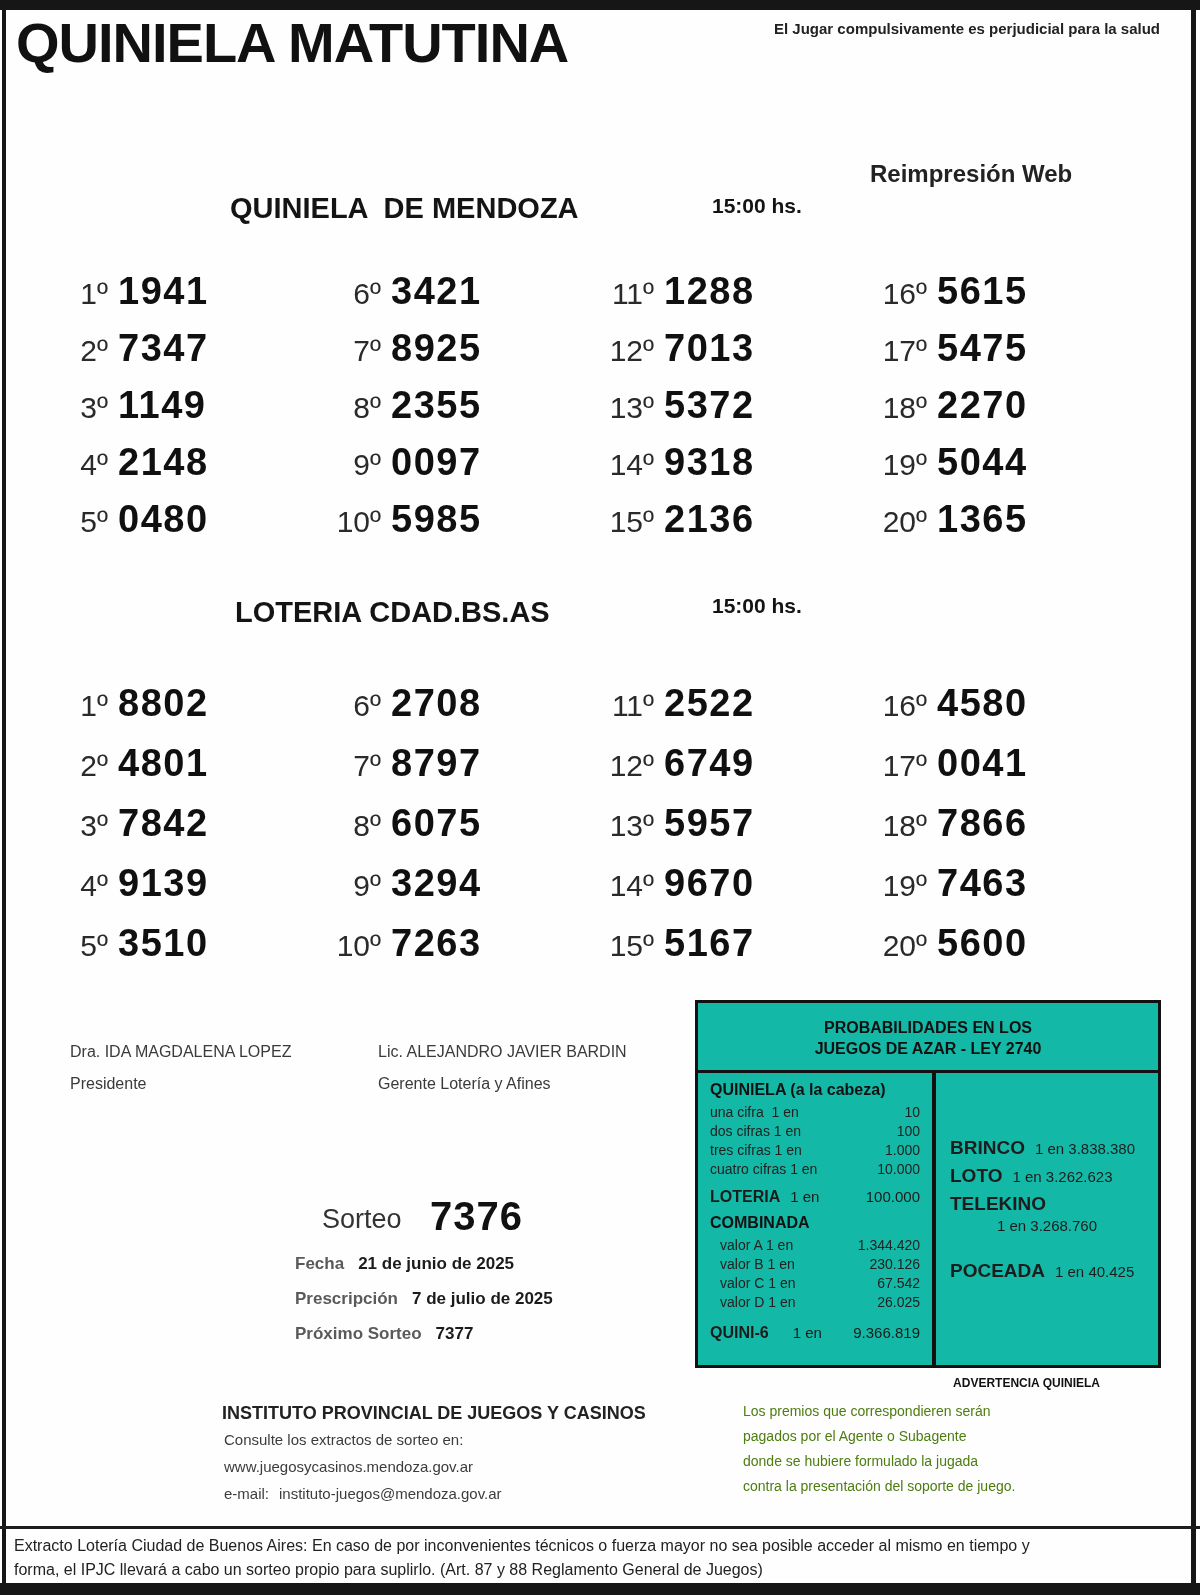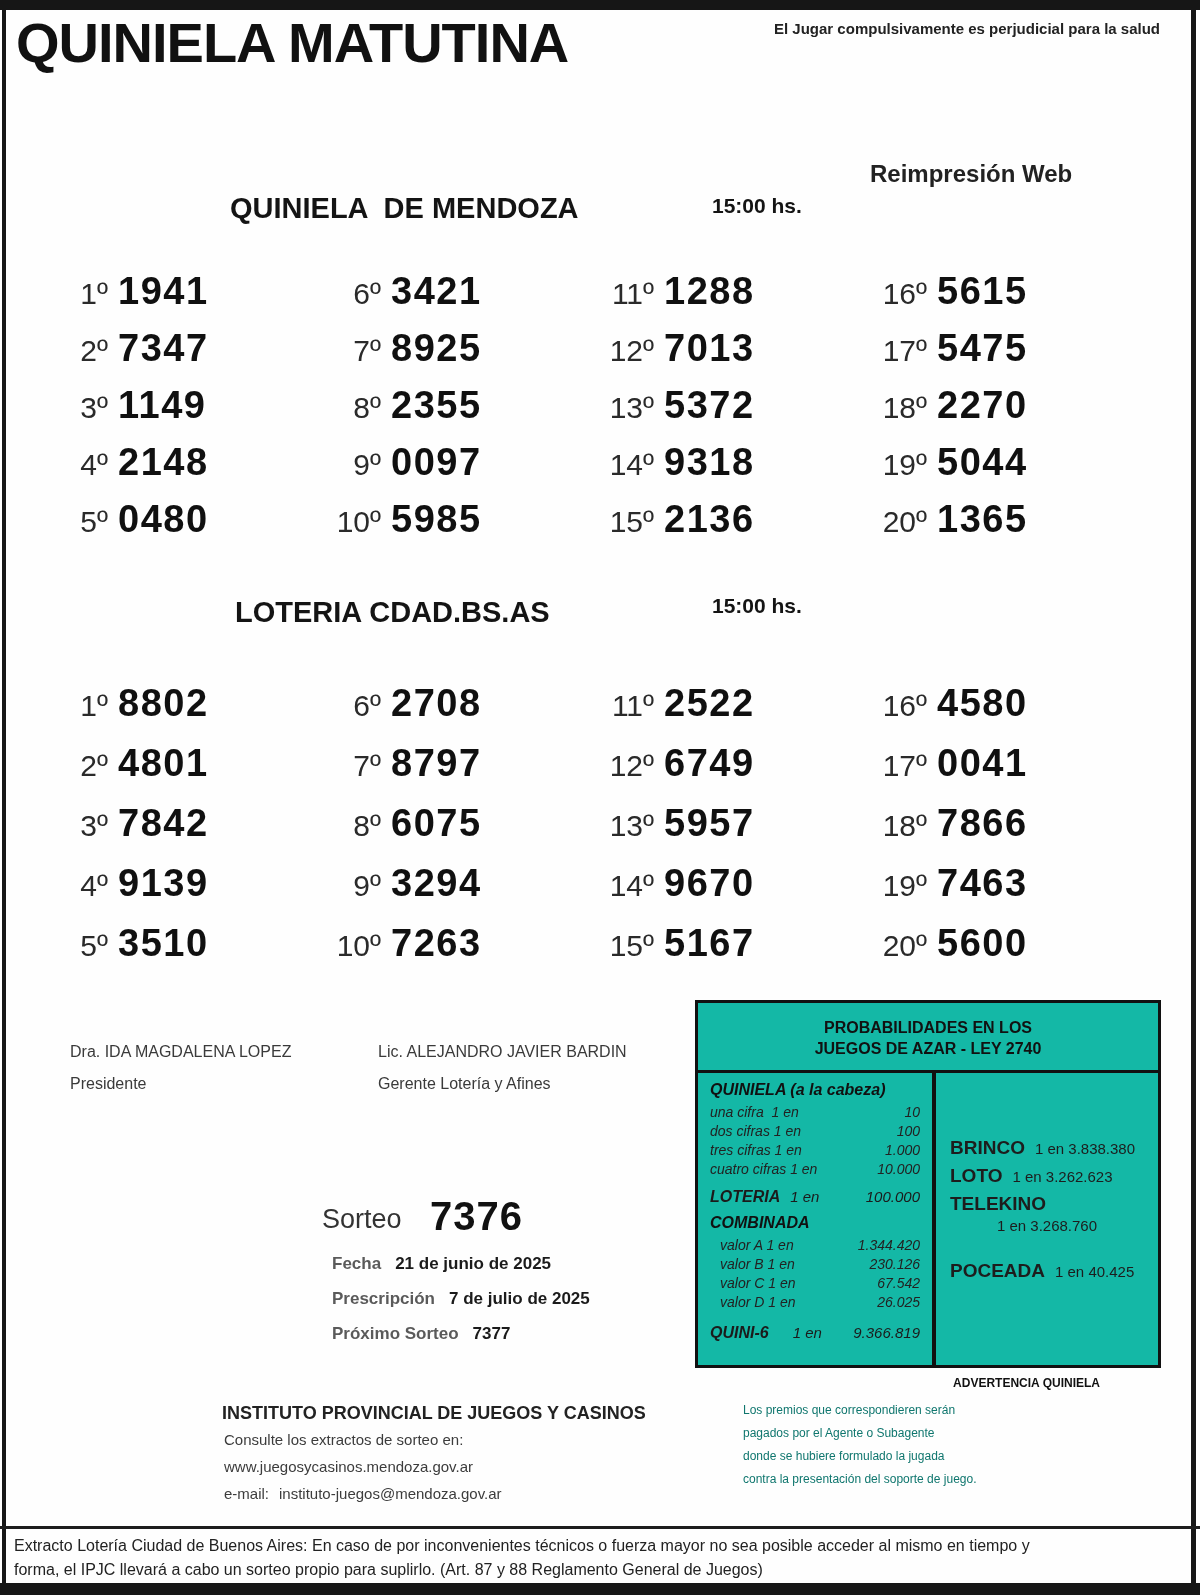--- a/index.html
+++ b/index.html
@@ -26,47 +26,47 @@
   .res-grid.bsas { grid-template-rows:repeat(5, 60px); }
   .cell { display:flex; align-items:baseline; }
   .rank { width:60px; text-align:right; font-size:30px; color:#2a2a2a; margin-right:10px; flex:none; }
   .num  { font-size:38px; font-weight:bold; letter-spacing:1.5px; color:#101010; }
 
   .sig-name { font-size:16px; color:#3a3a3a; }
   .sig-role { font-size:16px; color:#3a3a3a; }
 
   .sorteo-label { font-size:27px; color:#333; }
   .sorteo-number { font-size:40px; font-weight:bold; color:#111; letter-spacing:1px; }
-  .draw-row { font-size:17px; font-weight:bold;margin-left:37px; }
+  .draw-row { font-size:17px; font-weight:bold; }
   .draw-row .lbl { color:#5a5a5a; margin-right:14px; }
   .draw-row .val { color:#1b1b1b; }
 
   
   .prob-box { left:695px; top:1000px; width:466px; height:368px; border:3px solid #111; background:#14b8a6; }
   .prob-head { height:70px; border-bottom:3px solid #111; text-align:center; padding-top:14px; font-size:16px; font-weight:bold; line-height:21px; color:#111; }
   .prob-body { display:flex; height:292px; }
-  .prob-left { width:238px; border-right:4px solid #111; padding:8px 12px 6px 12px;font-style:italic; }
+  .prob-left { width:238px; border-right:4px solid #111; padding:8px 12px 6px 12px; }
   .prob-right { flex:1; padding:64px 12px 6px 14px; }
   .prob-sec-title { font-size:16px; font-weight:bold; color:#111; margin-bottom:4px; }
   .odds-row { display:flex; justify-content:space-between; font-size:14px; color:#222; line-height:19px; }
   .odds-row .lab { white-space:pre; }
   .mix-row { display:flex; font-size:15px; margin-top:9px; align-items:baseline; }
   .mix-row b { font-size:16px; }
   .mix-row .unit { margin-left:10px; }
   .mix-row .v { flex:1; text-align:right; }
   .combinada-rows { margin-top:2px; }
   .combinada-rows .odds-row { padding-left:10px; line-height:19px; }
   .quini-row { margin-top:12px; }
   .right-game { margin-bottom:6px; font-size:15px; color:#1d1d1d; }
   .right-game .gname { font-size:19px; font-weight:bold; margin-right:10px; }
   .right-game.telekino .odds { display:block; text-align:center; margin-top:2px; padding-right:2px; }
   .right-game.poceada { margin-top:26px; }
 
   .advert-title { left:740px; top:1376px; width:360px; text-align:right; font-size:12px; font-weight:bold; color:#111; }
-  .advert-lines { left:743px; top:1403px; width:400px; font-size:12px; color:#0f766e; }
+  .advert-lines { left:743px; top:1403px; width:400px; font-size:14px; color:#4d7c0f; }
   .advert-lines div { margin-bottom:9px; }
 
   .inst-name { left:222px; top:1403px; font-size:18px; font-weight:bold; color:#222; }
   .inst-line { font-size:15px; color:#3c3c3c; }
   .inst-line .lbl { margin-right:10px; }
 
   .footer-rule { left:0; top:1526px; width:1200px; height:3px; background:#1d1d1d; }
   .footer-text { left:14px; top:1534px; width:1165px; font-size:16px; color:#222; line-height:24px; }
 </style>
 </head>

